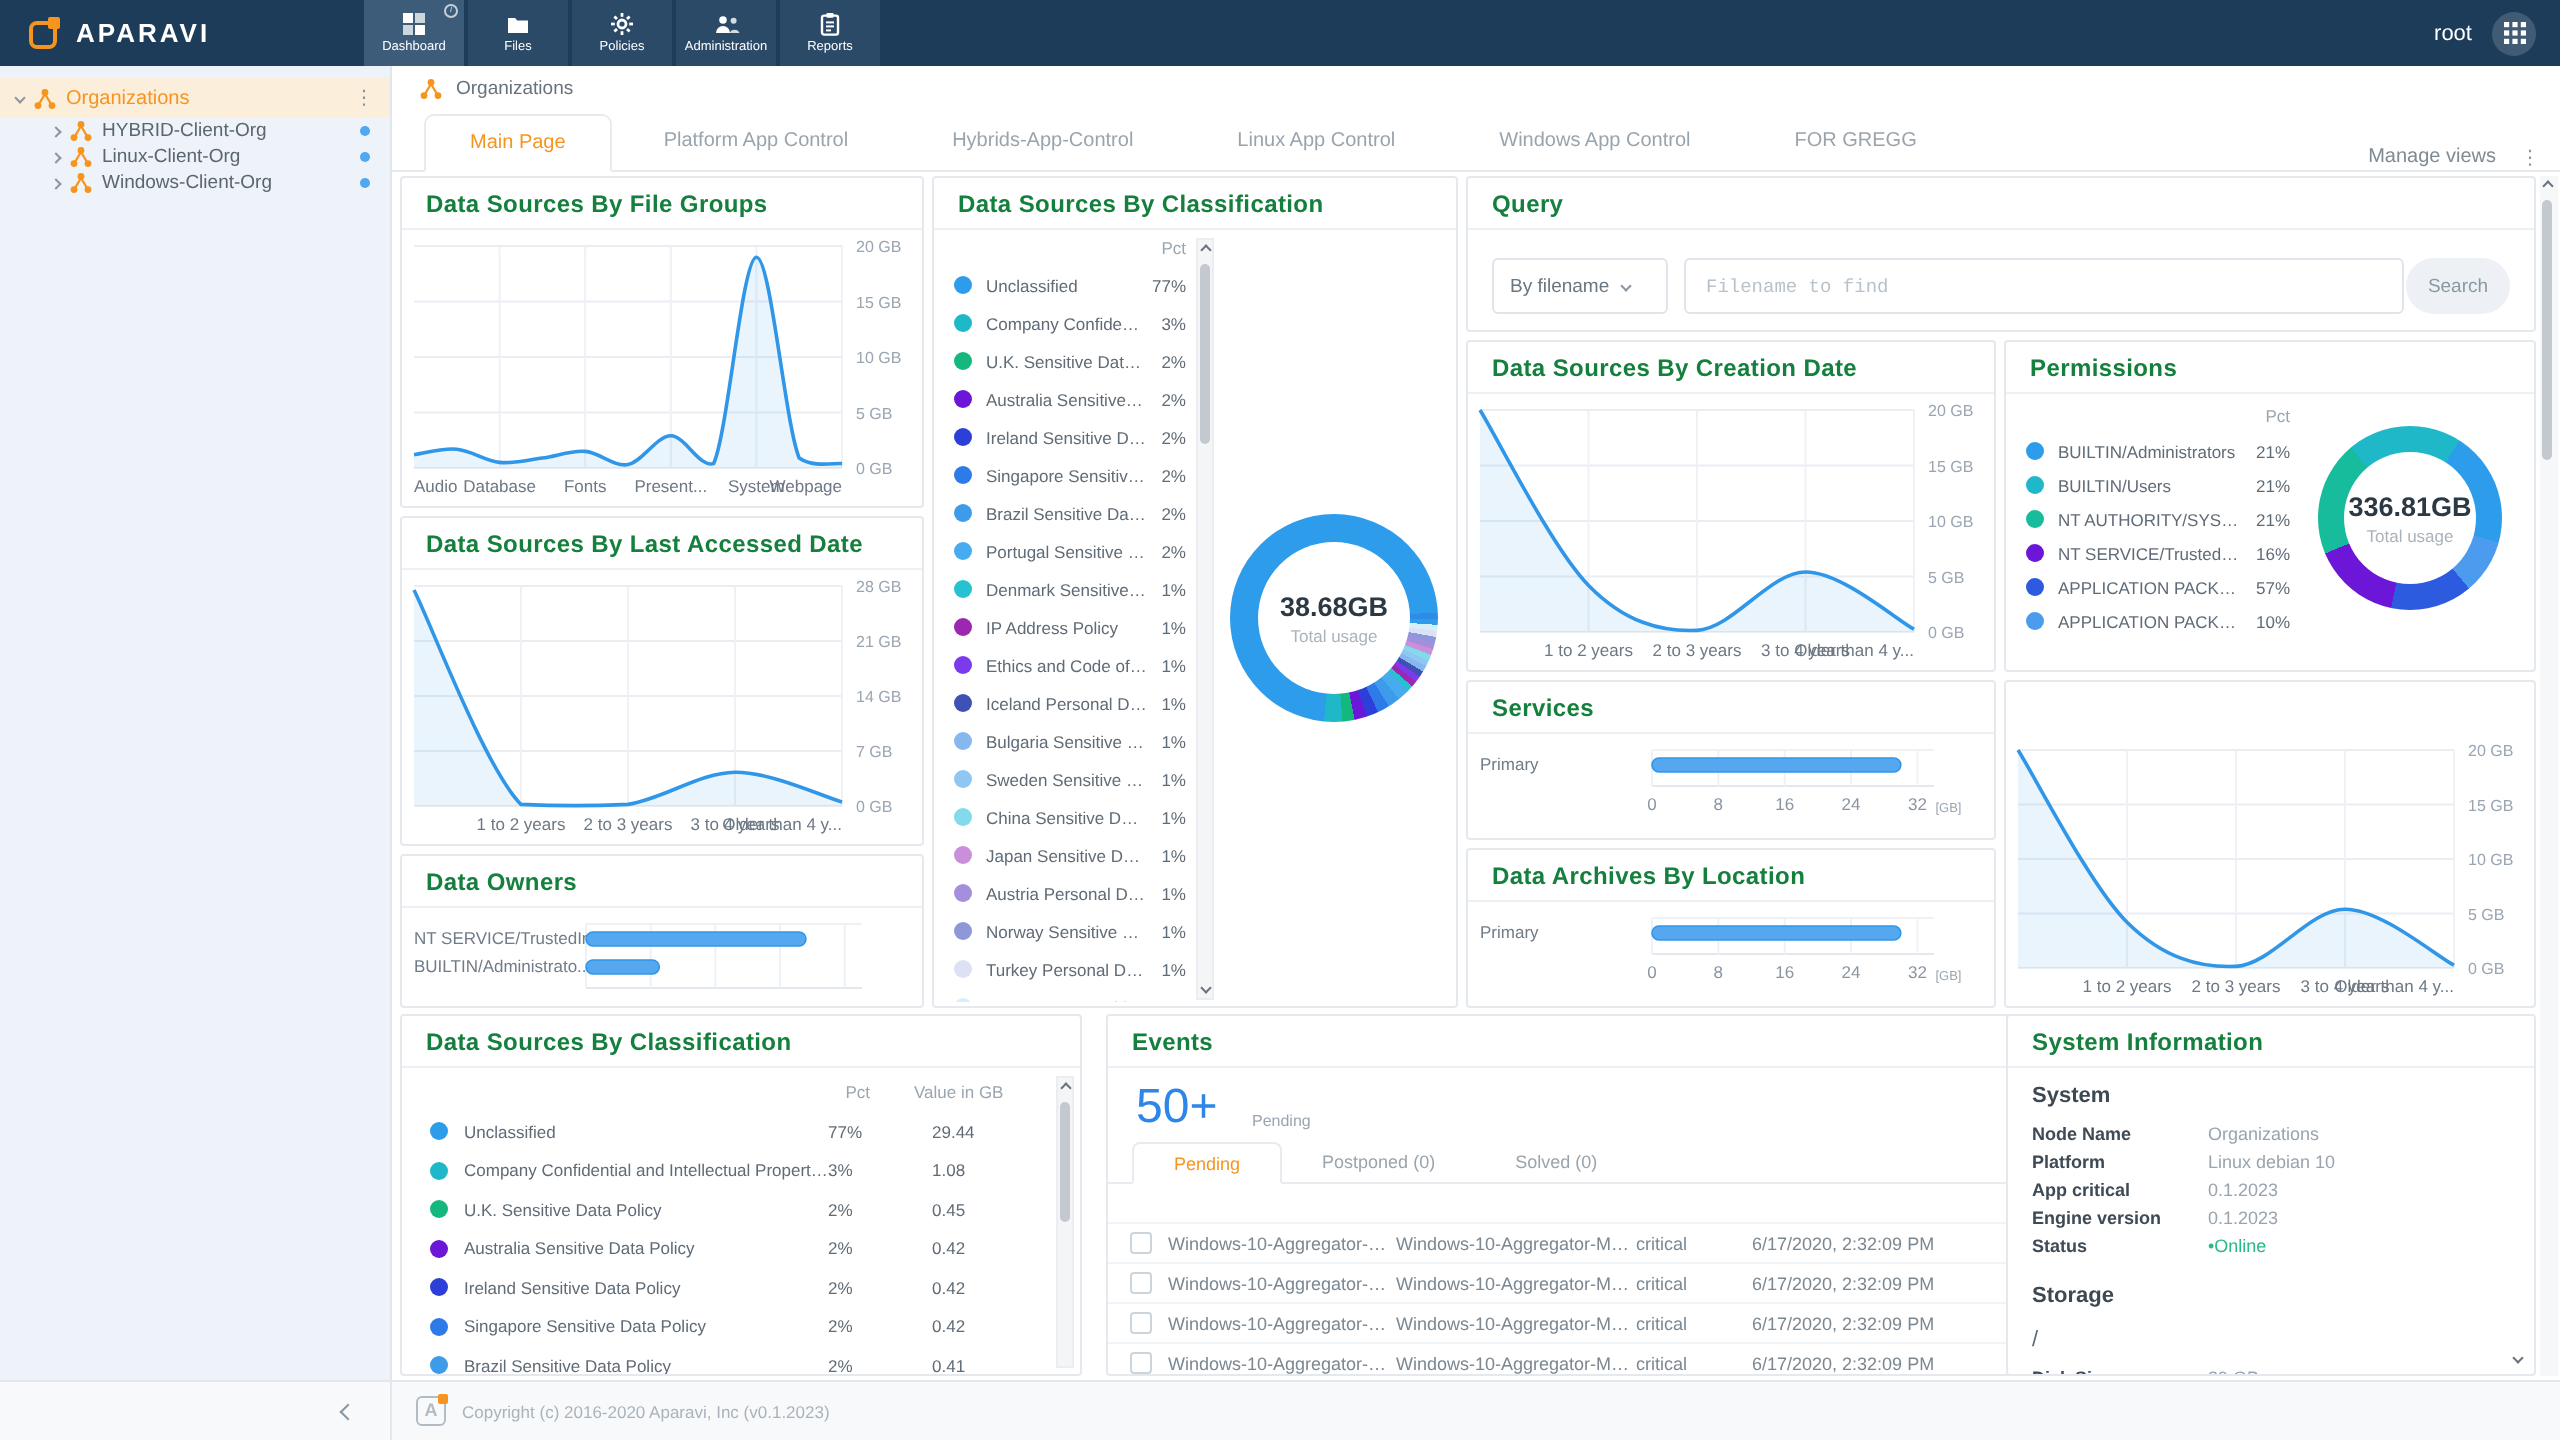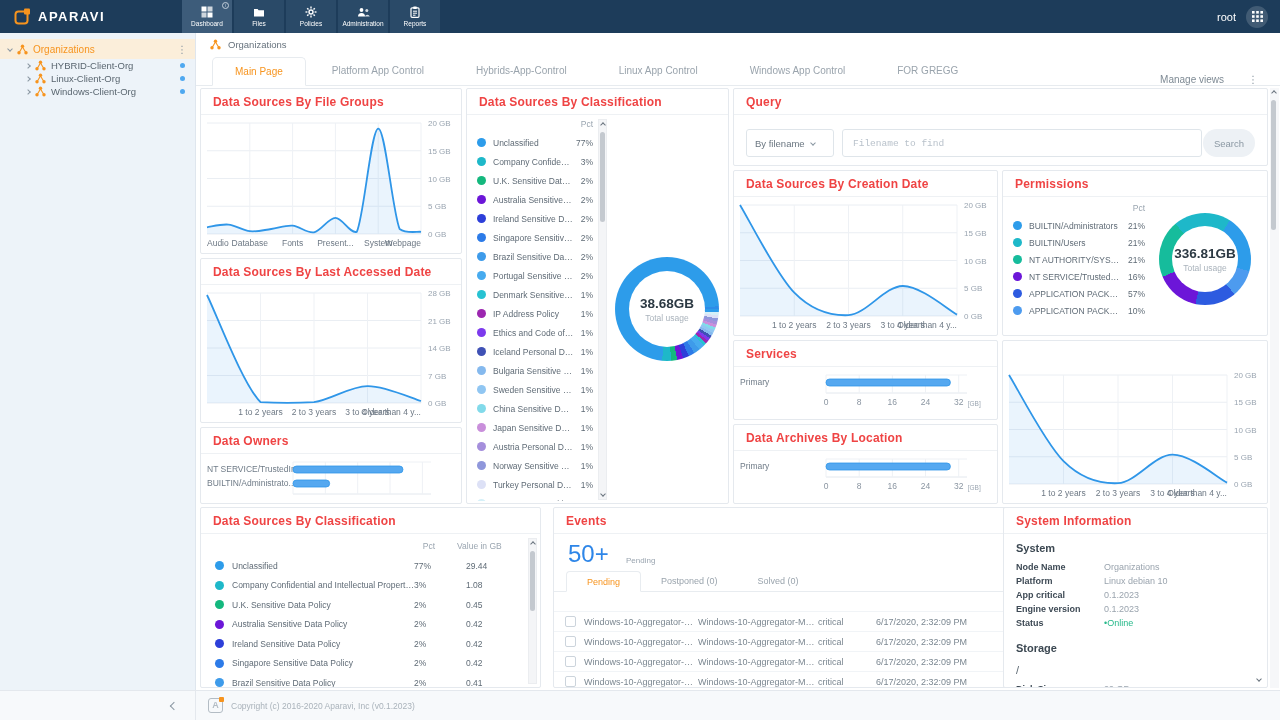--- a/index.html
+++ b/index.html
@@ -34,24 +34,24 @@
   #footer-main{display:flex;align-items:center;gap:8px;padding-left:12px}
   #footer-logo{width:15px;height:15px;border:1.5px solid #b3bcc4;border-radius:3px;position:relative;color:#b3bcc4;font-size:9px;font-weight:700;text-align:center;line-height:12px}
   #footer-logo:after{content:"";position:absolute;right:-2px;top:-2px;width:5px;height:5px;background:#f7941e;border-radius:1px}
   #copyright{font-size:8.5px;color:#aab3bb}
   
   #breadcrumb{position:absolute;left:196px;top:33px;width:1084px;height:23px;display:flex;align-items:center;gap:7px;padding-left:14px;background:#fff}
   #breadcrumb-label{font-size:9.5px;color:#66727d}
   #tabsrow{position:absolute;left:196px;top:56px;width:1084px;height:30px;display:flex;align-items:flex-end;background:#fff;border-bottom:1px solid #e7ebef;padding-left:16px}
   .tab{font-size:10px;color:#9aa4ad;padding:0 26px;height:29px;display:flex;align-items:center;cursor:pointer}
   .tab.active{background:#fff;border:1px solid #e7ebef;border-bottom:1px solid #fff;border-radius:5px 5px 0 0;color:#f7941e;padding:0 22px;margin-bottom:-1px}
-  #manage-views{margin-left:auto;display:flex;align-items:flex-start;gap:24px;padding-right:22px;font-size:10px;color:#7e8a94;cursor:pointer}
+  #manage-views{margin-left:auto;display:flex;align-items:flex-start;gap:12px;padding-right:10px;font-size:10px;color:#7e8a94;cursor:pointer}
   
   .panel{position:absolute;background:#fff;border:1px solid #e5e9ee;border-radius:2px;overflow:hidden}
-  .panel-h{height:26px;line-height:26px;padding:0 12px;font-size:12px;font-weight:600;color:#ef4444;border-bottom:1px solid #eef1f4;letter-spacing:.2px;white-space:nowrap}
+  .panel-h{height:26px;line-height:26px;padding:0 12px;font-size:12px;font-weight:600;color:#15803d;border-bottom:1px solid #eef1f4;letter-spacing:.2px;white-space:nowrap}
   #p-filegroups{left:200px;top:88px;width:262px;height:166px}
   #p-lastaccessed{left:200px;top:258px;width:262px;height:165px}
   #p-owners{left:200px;top:427px;width:262px;height:77px}
   #p-classmid{left:466px;top:88px;width:263px;height:416px}
   #p-query{left:733px;top:88px;width:535px;height:78px}
   #p-creation{left:733px;top:170px;width:265px;height:166px}
   #p-services{left:733px;top:340px;width:265px;height:80px}
   #p-archives{left:733px;top:424px;width:265px;height:80px}
   #p-permissions{left:1002px;top:170px;width:266px;height:166px}
   #p-modification{left:1002px;top:340px;width:266px;height:164px}

